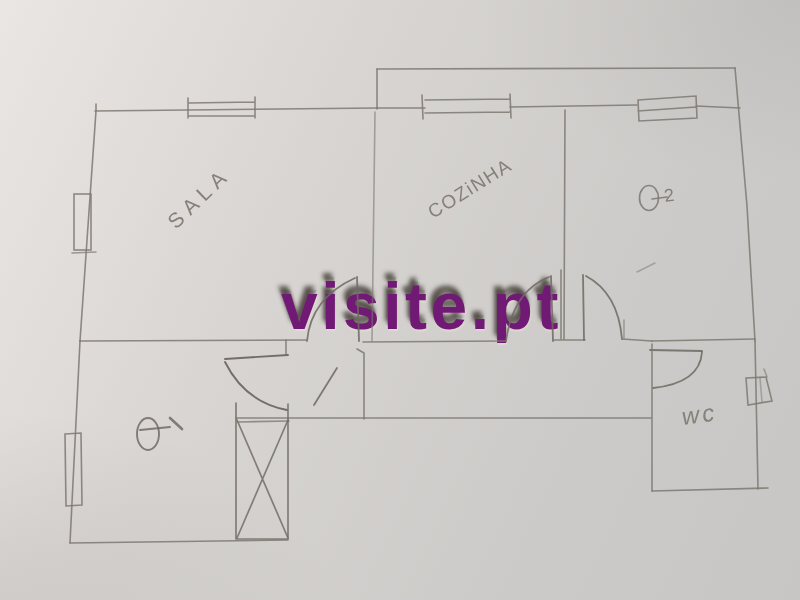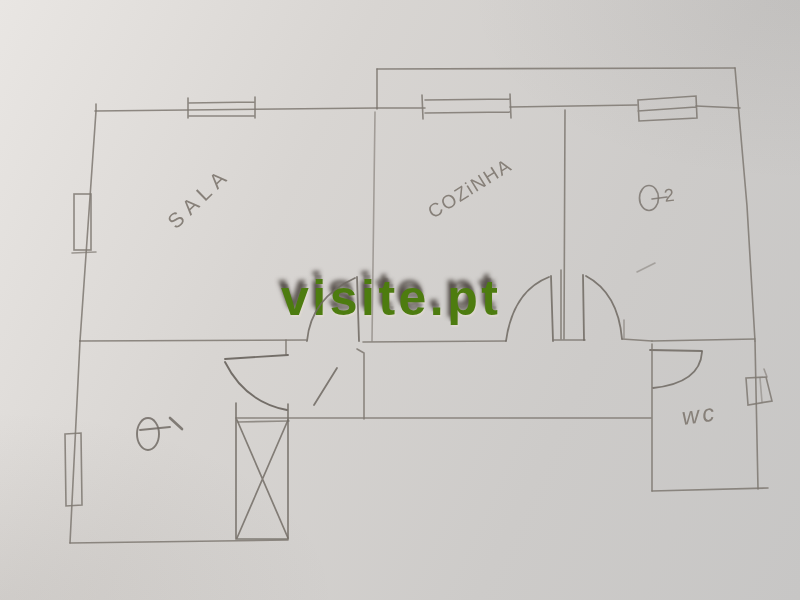--- a/index.html
+++ b/index.html
@@ -3,22 +3,22 @@
 <meta charset="utf-8">
 <style>
 html,body{margin:0;padding:0;width:800px;height:600px;overflow:hidden;}
 body{font-family:"Liberation Sans",sans-serif;position:relative;}
 #paper{position:absolute;left:0;top:0;width:800px;height:600px;
  background:
   radial-gradient(60% 45% at 0% 100%, rgba(90,85,80,0.10), rgba(90,85,80,0) 70%),
   radial-gradient(55% 40% at 100% 0%, rgba(90,88,88,0.09), rgba(90,88,88,0) 75%),
   linear-gradient(115deg, #e9e6e3 0%, #d8d5d2 35%, #cdcbc9 70%, #c7c6c5 100%);
 }
-#wm{position:absolute;left:281px;top:273px;font-size:50px;font-weight:bold;
- letter-spacing:3.5px;line-height:1;color:#4d7c0f;
+#wm{position:absolute;left:281px;top:273px;font-size:66px;font-weight:bold;
+ letter-spacing:3.5px;line-height:1;color:#701a75;
  text-shadow:-3px -8px 4px rgba(76,69,64,0.85), -1px -4px 2px rgba(76,69,64,0.45), 1px 2px 2px rgba(243,233,214,0.4);}
 svg{position:absolute;left:0;top:0;}
 .hand{fill:#878079;}
 </style>
 </head>
 <body>
 
 <div id="paper"></div>
 
 <div id="wm">visite.pt</div>

